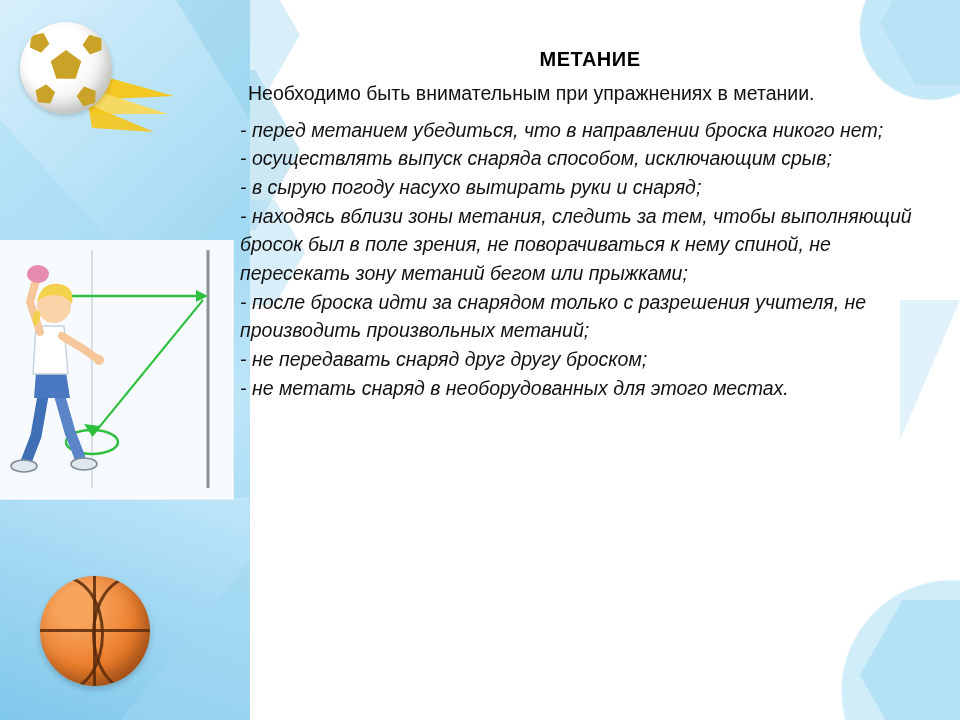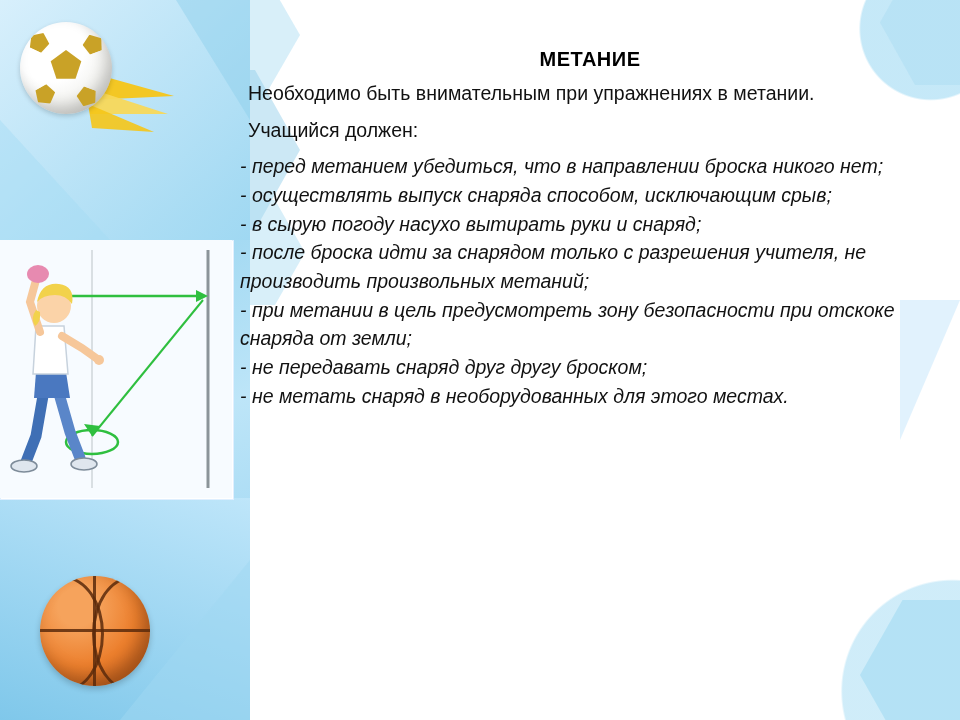--- a/index.html
+++ b/index.html
@@ -268,25 +268,24 @@
   <div class="basket">
     <span class="line lv"></span>
     <span class="line lh"></span>
     <span class="line lc1"></span>
     <span class="line lc2"></span>
   </div>
 
   <div class="content">
     <div class="title">МЕТАНИЕ</div>
     <p class="para"> Необходимо быть внимательным при упражнениях в метании.</p>
-    <p class="para">Учащийся должен:</p>
     <ul class="list">
       <li>- перед метанием убедиться, что в направлении броска никого нет;</li>
       <li>- осуществлять выпуск снаряда способом, исключающим срыв;</li>
       <li>- в сырую погоду насухо вытирать руки и снаряд;</li>
+      <li>- находясь вблизи зоны метания, следить за тем, чтобы выполняющий бросок был в поле зрения, не поворачиваться к нему спиной, не пересекать зону метаний бегом или прыжками;</li>
       <li>- после броска идти за снарядом только с разрешения учителя, не производить произвольных метаний;</li>
-      <li>- при метании в цель предусмотреть зону безопасности при отскоке снаряда от земли;</li>
       <li>- не передавать снаряд друг другу броском;</li>
       <li>- не метать снаряд в необорудованных для этого местах.</li>
     </ul>
   </div>
 
 </div>
 
 </body></html>

